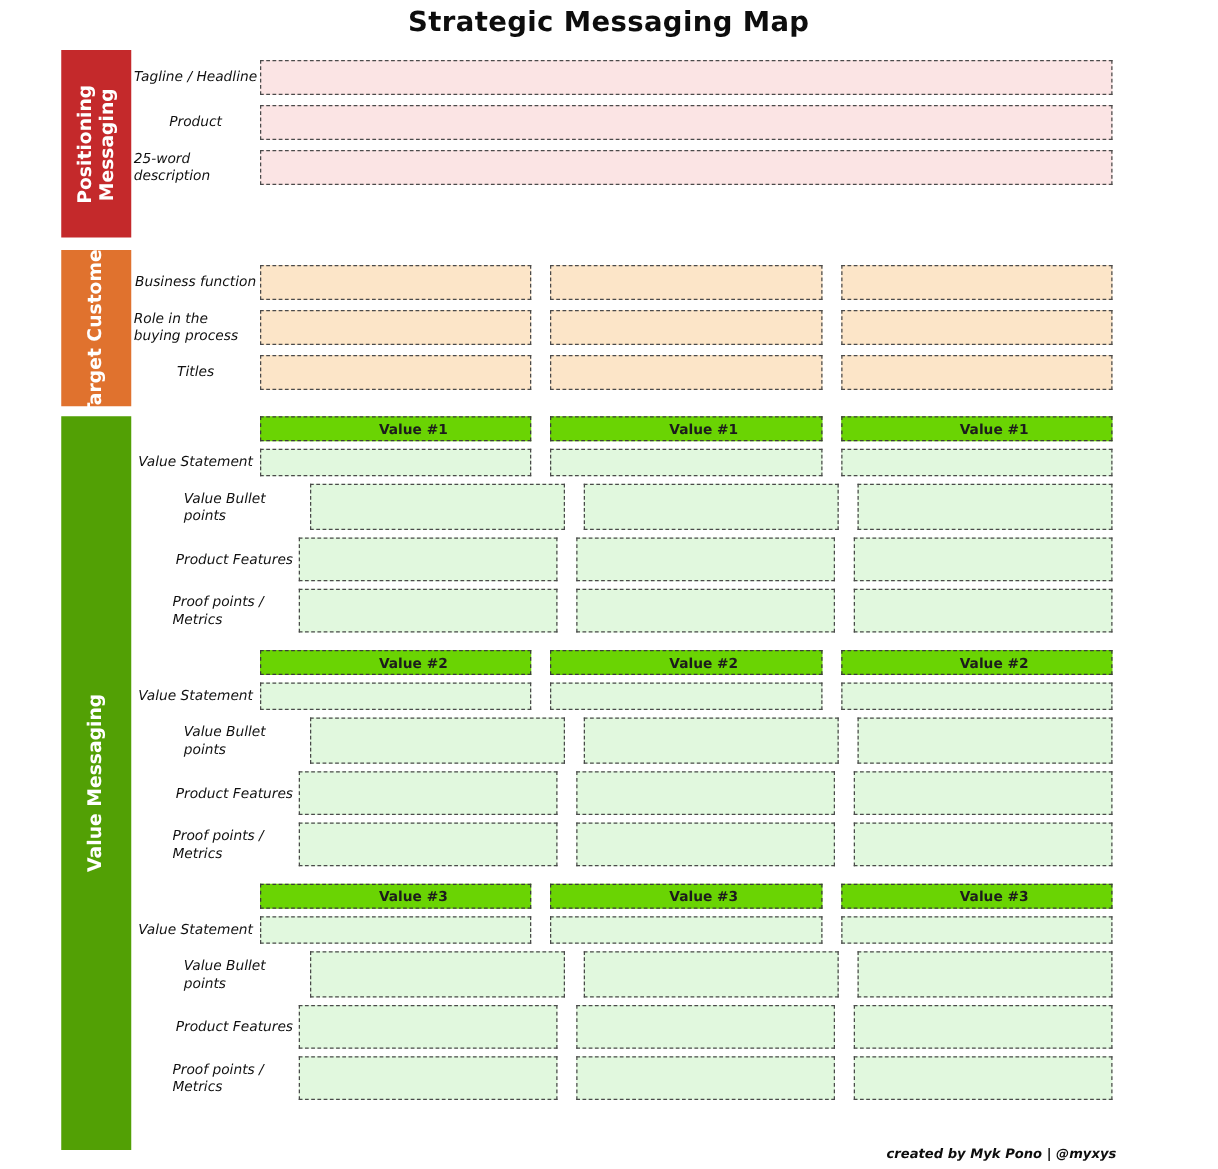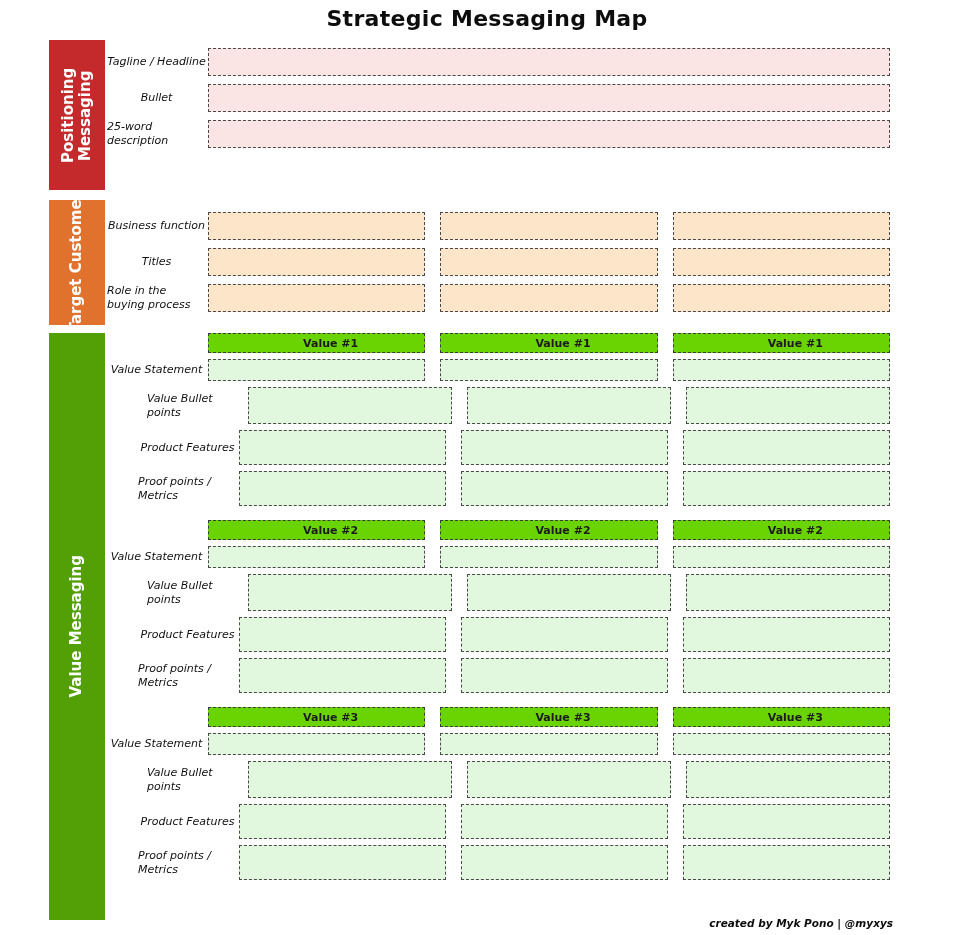--- a/index.html
+++ b/index.html
@@ -75,21 +75,21 @@
   <section class="sec sec-positioning">
     <div class="band band-red">
       <span class="band-text wrap2">Positioning Messaging</span>
     </div>
     <div class="rows rows-pos">
       <div class="row h28">
         <div class="label">Tagline / Headline</div>
         <div class="cell cell-pink"></div>
       </div>
       <div class="row h28">
-        <div class="label">Bullet</div>
+        <div class="label">Product</div>
         <div class="cell cell-pink"></div>
       </div>
       <div class="row h28">
         <div class="label">25-word description</div>
         <div class="cell cell-pink"></div>
       </div>
     </div>
   </section>
 
   <section class="sec sec-target">
@@ -99,29 +99,29 @@
     <div class="rows rows-target">
       <div class="row h28">
         <div class="label">Business function</div>
         <div class="cells3">
           <div class="cell cell-orange"></div>
           <div class="cell cell-orange"></div>
           <div class="cell cell-orange"></div>
         </div>
       </div>
       <div class="row h28">
+        <div class="label">Role in the buying process</div>
+        <div class="cells3">
+          <div class="cell cell-orange"></div>
+          <div class="cell cell-orange"></div>
+          <div class="cell cell-orange"></div>
+        </div>
+      </div>
+      <div class="row h28">
         <div class="label">Titles</div>
-        <div class="cells3">
-          <div class="cell cell-orange"></div>
-          <div class="cell cell-orange"></div>
-          <div class="cell cell-orange"></div>
-        </div>
-      </div>
-      <div class="row h28">
-        <div class="label">Role in the buying process</div>
         <div class="cells3">
           <div class="cell cell-orange"></div>
           <div class="cell cell-orange"></div>
           <div class="cell cell-orange"></div>
         </div>
       </div>
     </div>
   </section>
 
   <section class="sec sec-value">

